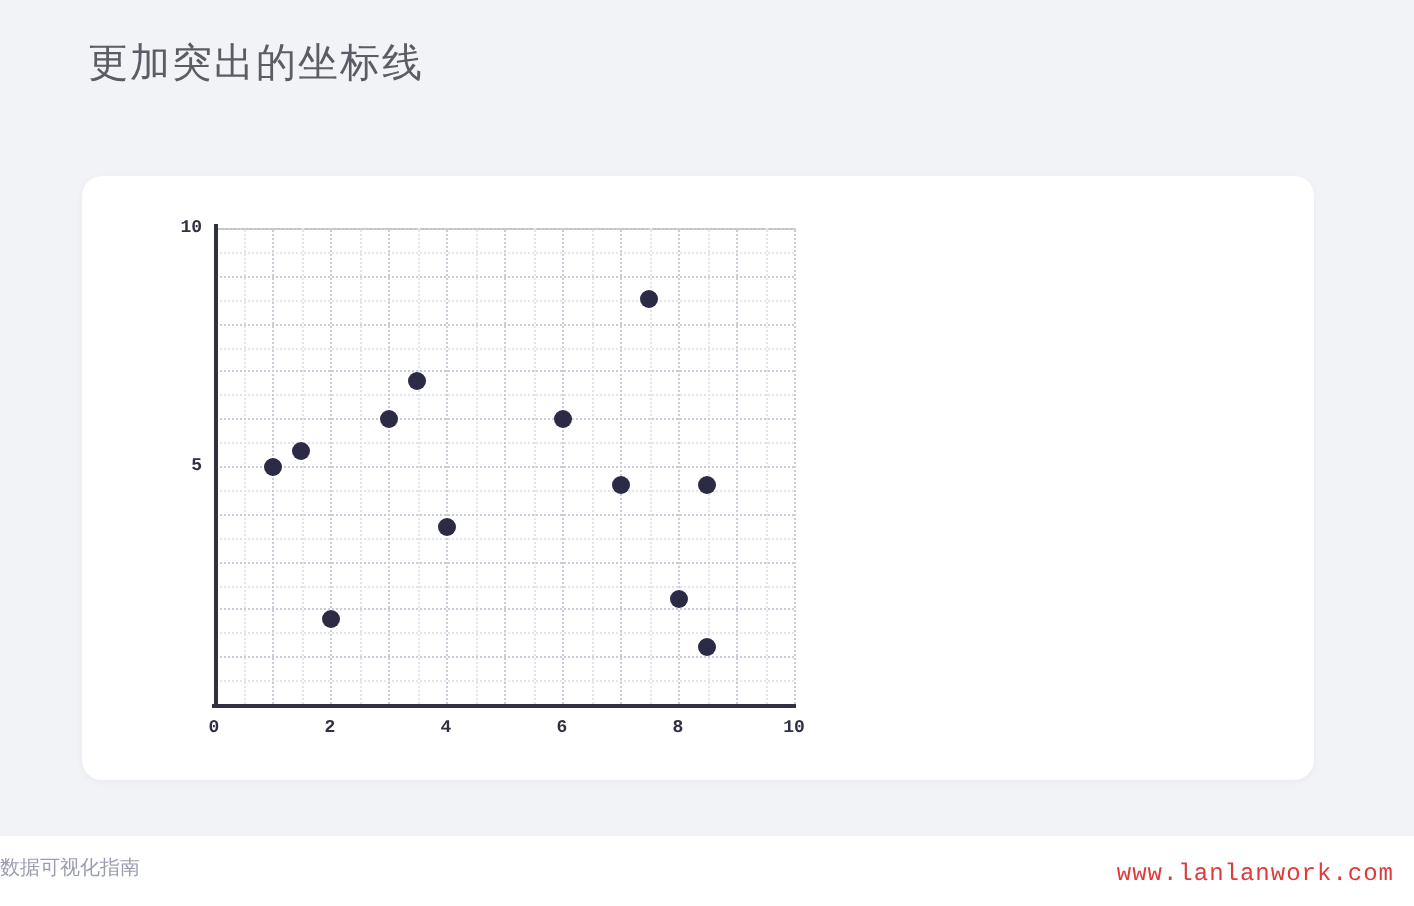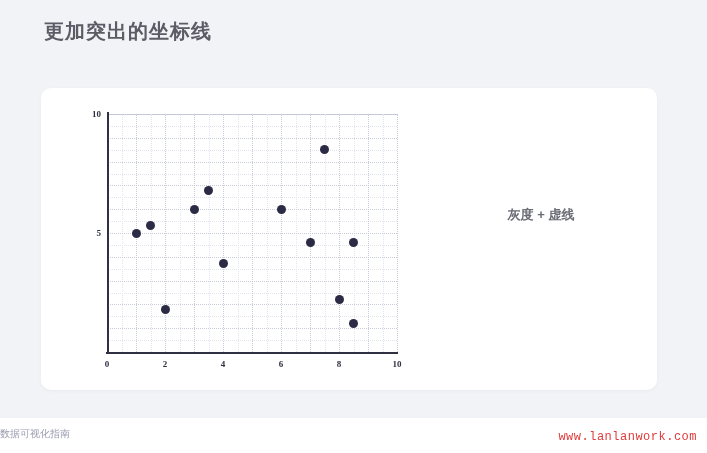--- a/index.html
+++ b/index.html
@@ -24,21 +24,21 @@
     background: #f2f3f7;
     box-sizing: border-box;
   }
 
   
   #slide-title {
     position: absolute;
     left: 44px;
     top: 18px;
     font-size: 20px;
-    font-weight: bold;
+    font-weight: normal;
     color: #5b5d66;
     letter-spacing: 1px;
     white-space: nowrap;
   }
 
   
   #chart-card {
     position: absolute;
     left: 41px;
     top: 88px;
@@ -117,21 +117,21 @@
     height: 2px;
     background: #2f3042;
   }
 
   
   .tick-label {
     position: absolute;
     font-size: 9px;
     font-weight: bold;
     color: #2f3042;
-    font-family: Liberation Serif, serif;
+    font-family: Liberation Mono, monospace;
   }
   .tick-label.x {
     transform: translateX(-50%);
     top: 254px;
   }
   .tick-label.y {
     transform: translateY(-50%);
     right: 0;
     text-align: right;
   }
@@ -268,21 +268,20 @@
         <div class="data-point" style="left: 290.5px; top: 218.44px; background: rgb(43, 43, 69); width: 9px; height: 9px; margin-left: -4.5px; margin-top: -4.5px;"></div>
         <div class="tick-label x" style="left: 44px;">0</div>
         <div class="tick-label x" style="left: 102px;">2</div>
         <div class="tick-label x" style="left: 160px;">4</div>
         <div class="tick-label x" style="left: 218px;">6</div>
         <div class="tick-label x" style="left: 276px;">8</div>
         <div class="tick-label x" style="left: 334px;">10</div>
       </div>
 
     <div id="chart-annotation">
-      <div>灰度 + 虚线</div>
     </div>
 
   </div>
 
 </div>
 
 <div id="slide-caption">数据可视化指南</div>
 <div id="watermark">www.lanlanwork.com</div>
 
 </body></html>

